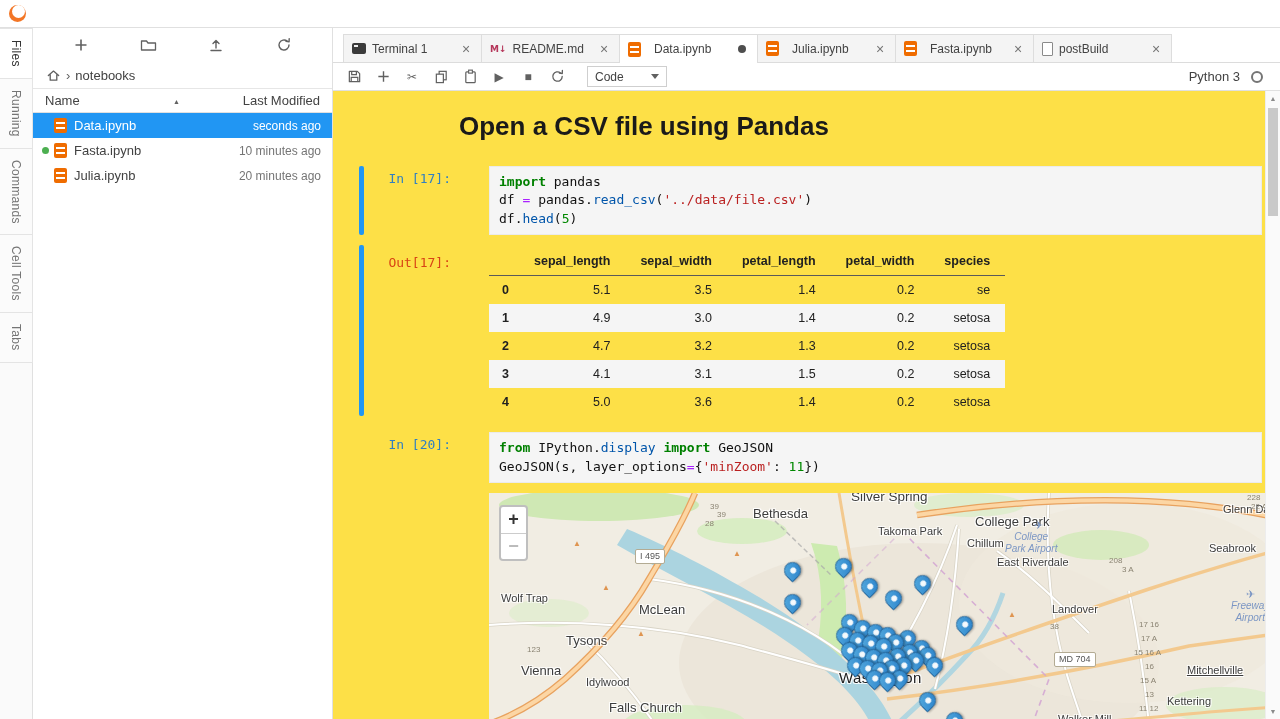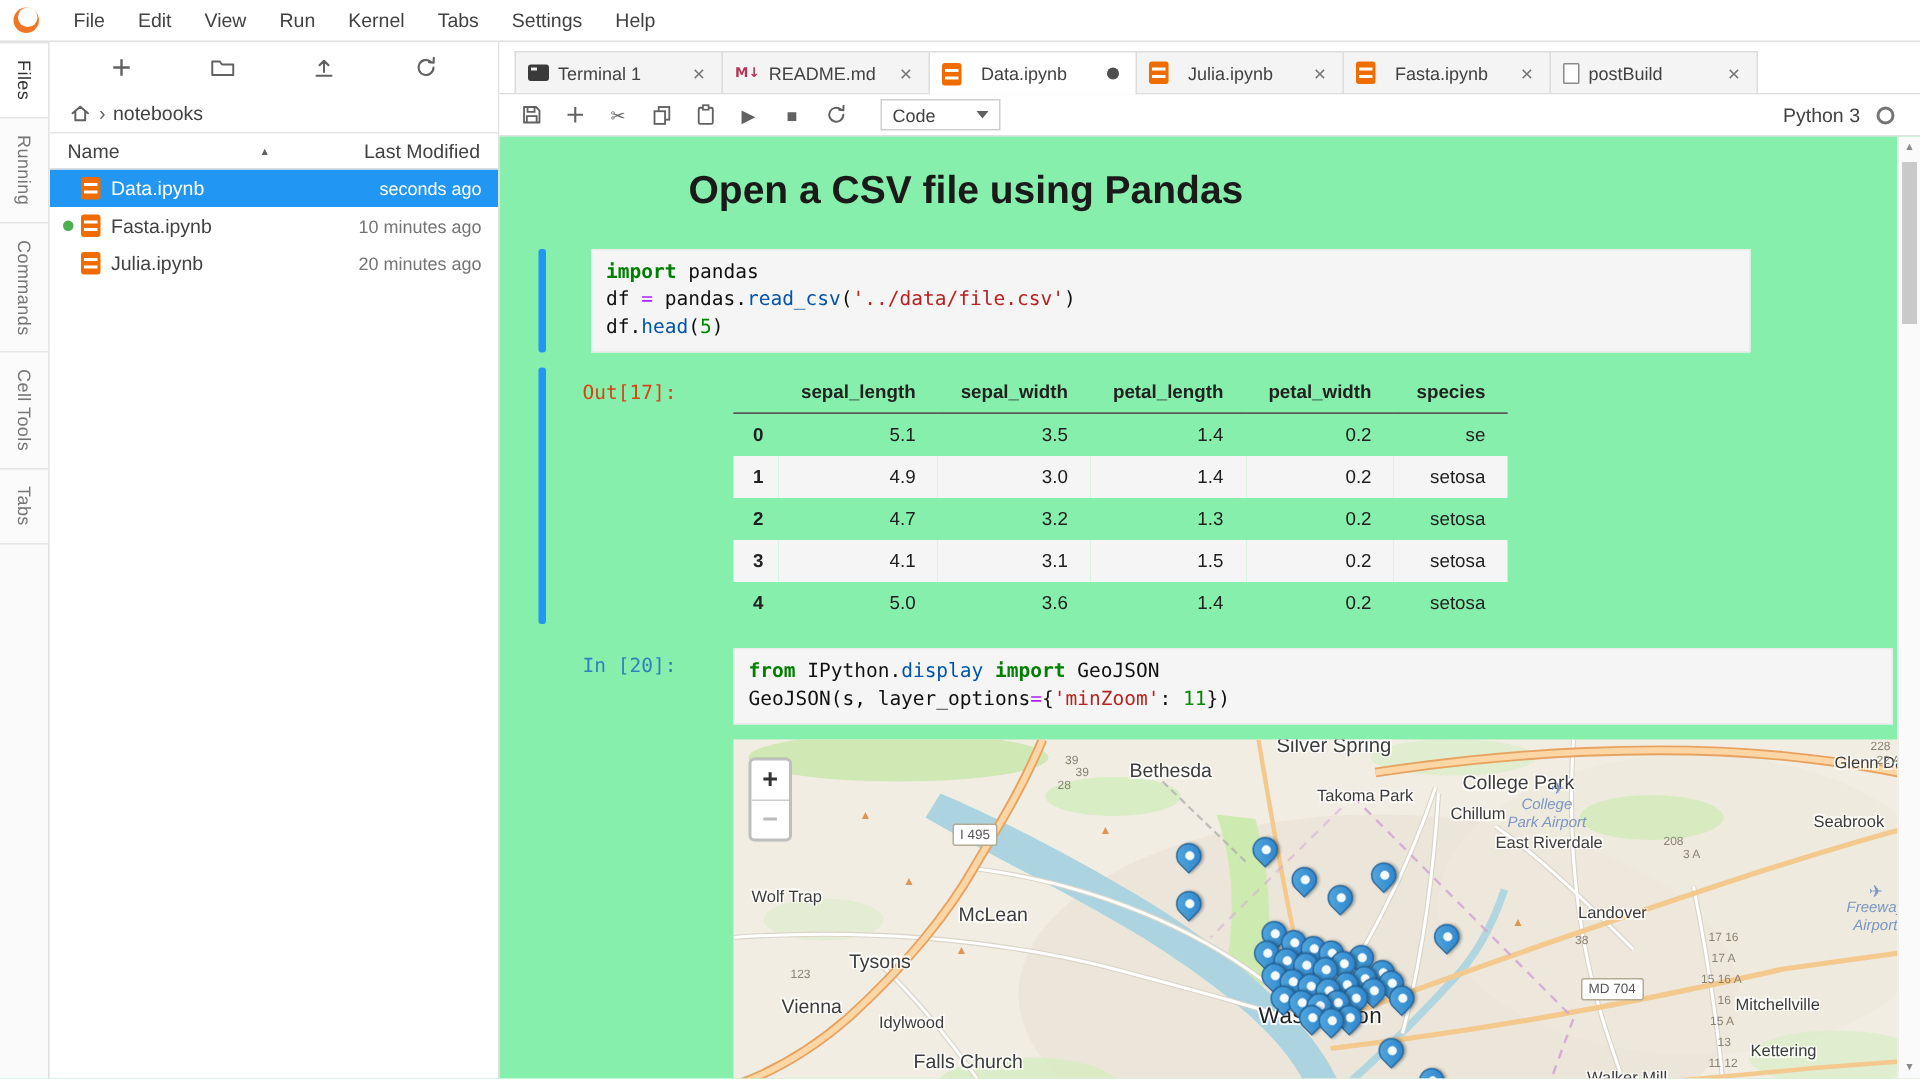--- a/index.html
+++ b/index.html
@@ -64,21 +64,21 @@
   
   .nb-toolbar { position: absolute; top: 35px; left: 0; right: 0; height: 28px; border-bottom: 1px solid #e0e0e0;
     display: flex; align-items: center; padding: 0 8px; gap: 3px; background: #fff; }
   .glyph-btn { font-size: 12px; color: #616161; }
   .celltype { margin-left: 14px; border: 1px solid #cfcfcf; height: 21px; padding: 0 7px; display: flex;
     align-items: center; font-size: 12px; color: #424242; width: 80px; justify-content: space-between; background: #fff; }
   .caret-down { width: 0; height: 0; border-left: 4px solid transparent; border-right: 4px solid transparent; border-top: 5px solid #616161; }
   .kernel { margin-left: auto; display: flex; align-items: center; gap: 11px; font-size: 13px; color: #424242; padding-right: 9px; }
   .kernel-status { width: 12px; height: 12px; border: 2px solid #757575; border-radius: 50%; }
   
-  .nb-main { position: absolute; top: 63px; left: 0; right: 0; bottom: 0; background: #86efac; overflow: hidden; }
+  .nb-main { position: absolute; top: 63px; left: 0; right: 0; bottom: 0; background: #fde047; overflow: hidden; }
   .nb-content { position: absolute; left: 0; right: 15px; top: 0; padding-top: 14px; }
   .nb-title { margin: 6px 0 24px 126px; font-size: 26px; font-weight: 600; color: #1a1a1a; }
   .cell { display: flex; margin-bottom: 10px; }
   .collapser { width: 5px; margin-left: 26px; border-radius: 2px; background: transparent; flex: none; }
   .collapser.active { background: #2196f3; }
   .prompt { width: 95px; flex: none; text-align: right; padding: 5px 8px 0 0;
     font-family: "DejaVu Sans Mono", monospace; font-size: 13px; color: #307fc1; white-space: nowrap; }
   .prompt.out { color: #d84315; padding-top: 10px; }
   .cell-body { flex: 1; min-width: 0; padding-left: 30px; }
   .code-area { width: 773px; background: #f5f5f5; border: 1px solid #ebebeb; padding: 6px 9px;
@@ -122,30 +122,20 @@
   .sb-btn { height: 15px; display: flex; align-items: center; justify-content: center; font-size: 7px; color: #8a8a8a; }
   .sb-btn.down { position: absolute; bottom: 0; left: 0; right: 0; }
   .sb-thumb { position: absolute; left: 2px; right: 2px; top: 17px; height: 108px; background: #c9c9c9; }
   svg.icon { display: block; }
 </style>
 </head>
 <body>
 
 <div class="menubar">
   <div class="logo"></div>
-  <div class="menu-items">
-      <div class="menu-item">File</div>
-      <div class="menu-item">Edit</div>
-      <div class="menu-item">View</div>
-      <div class="menu-item">Run</div>
-      <div class="menu-item">Kernel</div>
-      <div class="menu-item">Tabs</div>
-      <div class="menu-item">Settings</div>
-      <div class="menu-item">Help</div>
-    </div>
 </div>
 
 <div class="sidebar">
     <div class="side-tab active">
       <span class="side-label">Files</span>
     </div>
     <div class="side-tab">
       <span class="side-label">Running</span>
     </div>
     <div class="side-tab">
@@ -299,20 +289,21 @@
       <span class="kernel-status"></span>
     </div>
   </div>
 
   <div class="nb-main">
     <div class="nb-content">
       <h1 class="nb-title">Open a CSV file using Pandas</h1>
 
       <div class="cell">
         <div class="collapser active"></div>
+        <div class="prompt">In [17]:</div>
         <div class="cell-body">
             <div class="code-area">
               <div class="cm-line"><span class="tok-kw">import</span><span class="tok-pl"> pandas</span></div>
               <div class="cm-line"><span class="tok-pl">df </span><span class="tok-op">=</span><span class="tok-pl"> pandas.</span><span class="tok-prop">read_csv</span><span class="tok-pl">(</span><span class="tok-str">'../data/file.csv'</span><span class="tok-pl">)</span></div>
               <div class="cm-line"><span class="tok-pl">df.</span><span class="tok-prop">head</span><span class="tok-pl">(</span><span class="tok-num">5</span><span class="tok-pl">)</span></div>
             </div>
           </div>
       </div>
 
       <div class="cell out-row">
@@ -452,21 +443,21 @@
                 <div class="place" style="left: 563px; top: 110px; font-size: 11px;">Landover</div>
                 <div class="place" style="left: 150px; top: 109px; font-size: 13px;">McLean</div>
                 <div class="place" style="left: 77px; top: 140px; font-size: 13px;">Tysons</div>
                 <div class="place" style="left: 32px; top: 170px; font-size: 13px;">Vienna</div>
                 <div class="place" style="left: 97px; top: 183px; font-size: 11px;">Idylwood</div>
                 <div class="place" style="left: 120px; top: 207px; font-size: 13px;">Falls Church</div>
                 <div class="place" style="left: 12px; top: 99px; font-size: 11px;">Wolf Trap</div>
                 <div class="place big" style="left: 350px; top: 176px; font-size: 15px;">Washington</div>
                 <div class="place" style="left: 569px; top: 220px; font-size: 11px;">Walker Mill</div>
                 <div class="place" style="left: 678px; top: 202px; font-size: 11px;">Kettering</div>
-                <div class="place" style="left: 668px; top: 171px; font-size: 11px;">Mitchellville</div>
+                <div class="place" style="left: 698px; top: 171px; font-size: 11px; text-decoration: underline;">Mitchellville</div>
                 <div class="ref" style="left: 221px; top: 9px;">39</div>
                 <div class="ref" style="left: 228px; top: 17px;">39</div>
                 <div class="ref" style="left: 216px; top: 26px;">28</div>
                 <div class="ref" style="left: 758px; top: 0px;">228</div>
                 <div class="ref" style="left: 762px; top: 9px;">22 A</div>
                 <div class="ref" style="left: 620px; top: 63px;">208</div>
                 <div class="ref" style="left: 633px; top: 72px;">3 A</div>
                 <div class="ref" style="left: 561px; top: 129px;">38</div>
                 <div class="ref" style="left: 650px; top: 127px;">17 16</div>
                 <div class="ref" style="left: 652px; top: 141px;">17 A</div>

